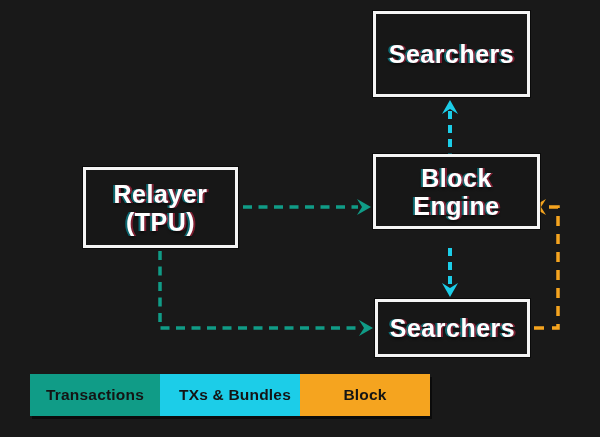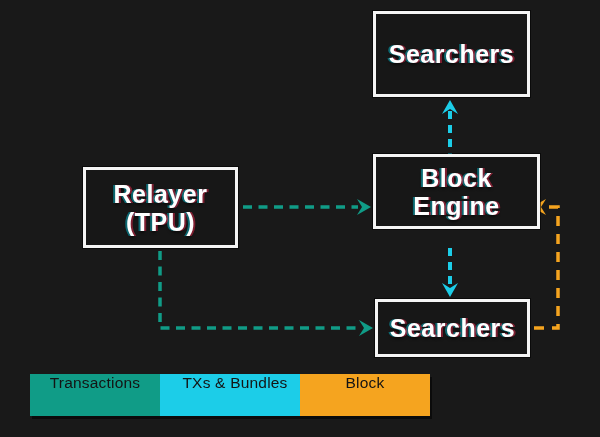--- a/index.html
+++ b/index.html
@@ -35,23 +35,23 @@
   .fill-transactions{fill:var(--transactions,#109c87);}
   .fill-txs_bundles {fill:var(--txs_bundles,#1ccde8);}
   .fill-shreds      {fill:var(--shreds,#f5a41f);}
   .edge-line{fill:none;stroke-linecap:butt;}
   
   .legend{
     position:absolute;left:30px;top:374px;width:400px;height:42px;
     display:flex;box-shadow:2px 3px 0 rgba(0,0,0,.55);
   }
   .legend .seg{
-    flex:1 1 0;display:flex;justify-content:center;
+    flex:1 1 0;display:flex;align-items:center;justify-content:center;
     color:var(--legend_text,#141414);
-    font-size:15.5px;font-weight:normal;letter-spacing:.2px;
+    font-size:15.5px;font-weight:bold;letter-spacing:.2px;
   }
   .seg-transactions{background:var(--transactions,#109c87);}
   .seg-txs_bundles {background:var(--txs_bundles,#1ccde8);padding-left:10px;}
   .seg-shreds      {background:var(--shreds,#f5a41f);}
 </style>
 </head>
 <body>
 
 <div class="stage">
 

